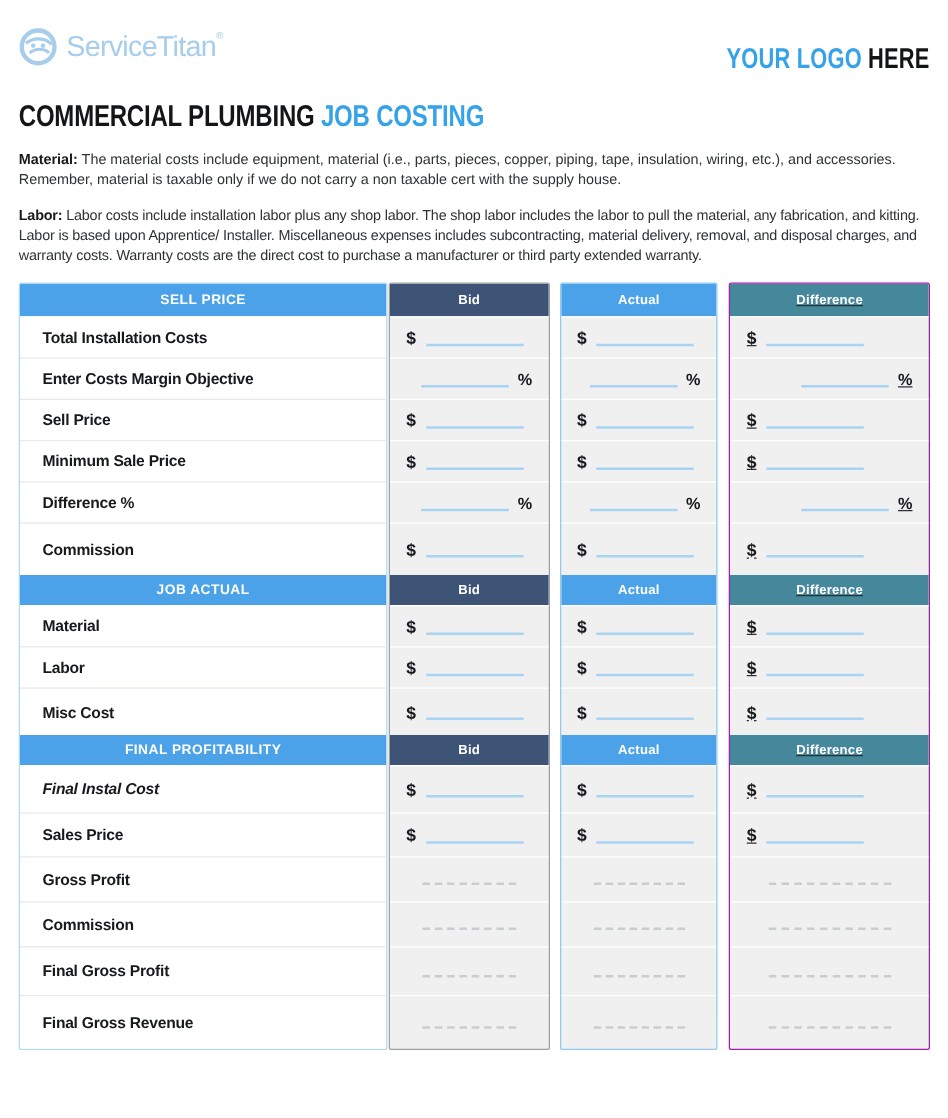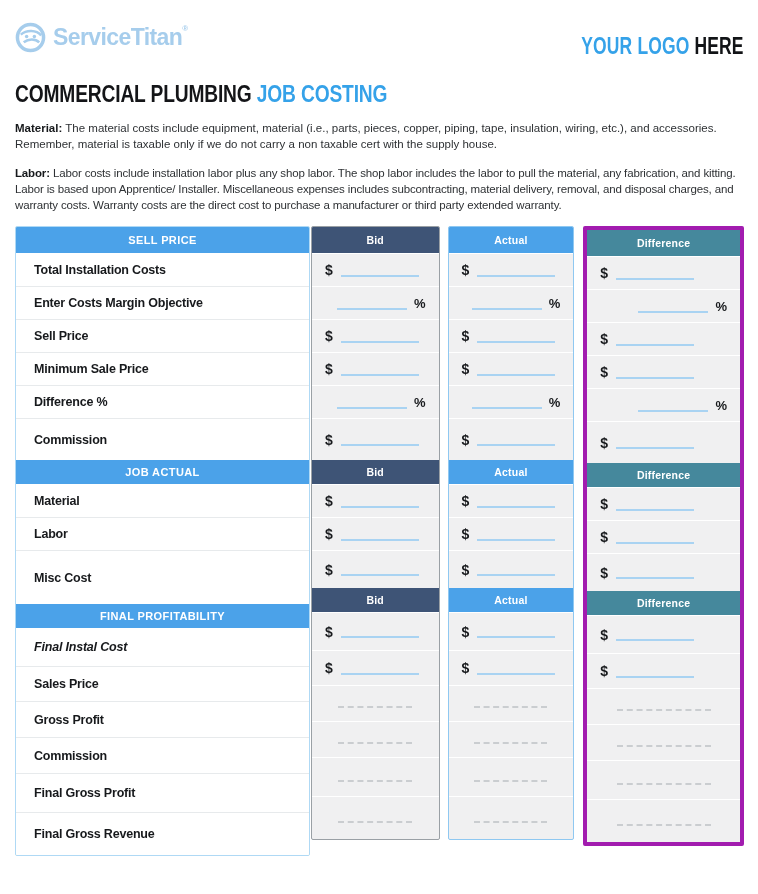--- a/index.html
+++ b/index.html
@@ -13,21 +13,21 @@
     font-family:"Liberation Sans", sans-serif; color:#2E3134;
   }
   .page{padding:22px 14px 0 15px;}
 
   
   .top-row{display:flex; justify-content:space-between; align-items:flex-start;}
   .brand-block{}
   .logo-line{display:flex; align-items:center; gap:7px;}
   .logo-icon svg{display:block;}
   .wordmark{
-    color:var(--logo-blue); font-size:23px; font-weight:bold; letter-spacing:-0.6px;
+    color:var(--logo-blue); font-size:23px; font-weight:normal; letter-spacing:-0.6px;
   }
   .wordmark sup{font-size:8px; vertical-align:top;}
   .contact{color:#5A5F64; font-size:11.5px; line-height:16px; margin-top:5px;}
   .your-logo{
     margin-top:11px; white-space:nowrap;
     font-size:23px; font-weight:bold; letter-spacing:0.2px;
     transform:scaleX(.76); transform-origin:100% 50%;
   }
   .your-logo .yl1{color:var(--title-blue);}
   .your-logo .yl2{color:#121417;}
@@ -43,21 +43,21 @@
   .intro b{color:#17191C;}
   .intro.condensed{letter-spacing:-0.15px; margin-top:13px;}
 
   
   .table{display:flex; align-items:flex-start; margin-top:13px;}
   .card{border-radius:2px; overflow:hidden;}
   .label-card{width:305px; background:#fef9c3; border:1px solid #AFD9F5;}
   .val-card{background:#F0F0F1;}
   .bid-card{width:133px; margin-left:1px; border:1px solid #9AA0A5;}
   .actual-card{width:131px; margin-left:8px; border:1px solid #8FC8F1;}
-  .difference-card{width:166px; margin-left:9px; border:4px solid #a21caf;}
+  .difference-card{width:166px; margin-left:9px; border:1px solid #a21caf;text-decoration:underline;}
 
   .sec-header{
     display:flex; align-items:center; justify-content:center;
     color:#fff; font-weight:bold; font-size:11px; letter-spacing:0.4px;
   }
   .blue-head,.actual-head{background:var(--accent-blue);}
   .bid-head{background:var(--navy);}
   .difference-head{background:var(--teal);}
   .bid-head,.actual-head,.difference-head{font-size:10.5px; letter-spacing:0.2px;}
 
@@ -116,21 +116,21 @@
         <div class="sec-header blue-head" style="height: 26px;">SELL PRICE</div>
         <div class="label-row" style="height: 33px;">Total Installation Costs</div>
         <div class="label-row sep" style="height: 33px;">Enter Costs Margin Objective</div>
         <div class="label-row sep" style="height: 33px;">Sell Price</div>
         <div class="label-row sep" style="height: 33px;">Minimum Sale Price</div>
         <div class="label-row sep" style="height: 33px;">Difference %</div>
         <div class="label-row sep" style="height: 42px;">Commission</div>
         <div class="sec-header blue-head" style="height: 24px;">JOB ACTUAL</div>
         <div class="label-row" style="height: 33px;">Material</div>
         <div class="label-row sep" style="height: 33px;">Labor</div>
-        <div class="label-row sep" style="height: 54px;">Misc Cost</div>
+        <div class="label-row sep" style="height: 38px;">Misc Cost</div>
         <div class="sec-header blue-head" style="height: 24px;">FINAL PROFITABILITY</div>
         <div class="label-row" style="height: 38px; font-style: italic;">Final Instal Cost</div>
         <div class="label-row sep" style="height: 35px;">Sales Price</div>
         <div class="label-row sep" style="height: 36px;">Gross Profit</div>
         <div class="label-row sep" style="height: 36px;">Commission</div>
         <div class="label-row sep" style="height: 39px;">Final Gross Profit</div>
         <div class="label-row sep" style="height: 43px;">Final Gross Revenue</div>
       </div>
       <div class="card val-card bid-card">
         <div class="sec-header bid-head" style="height: 26px;">Bid</div>

